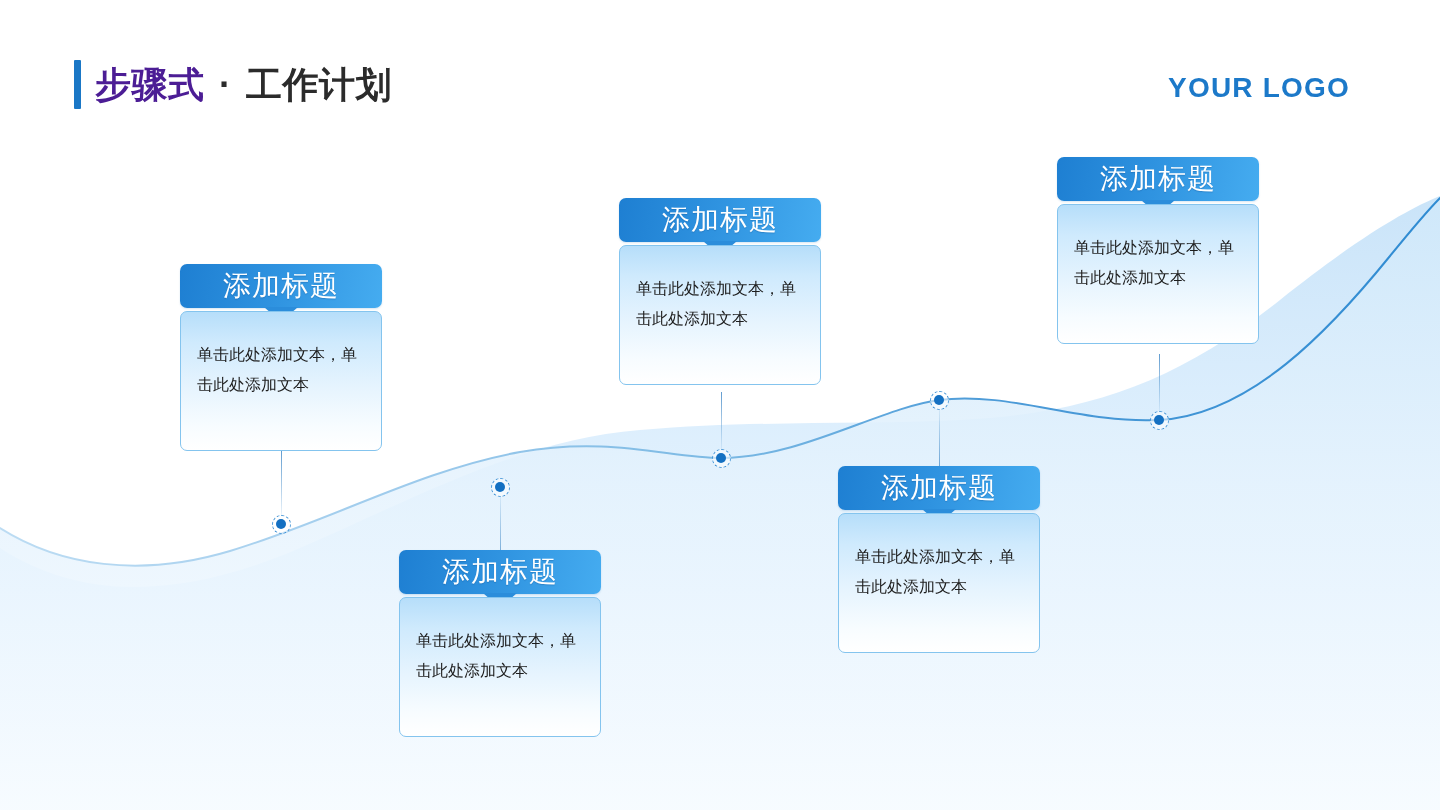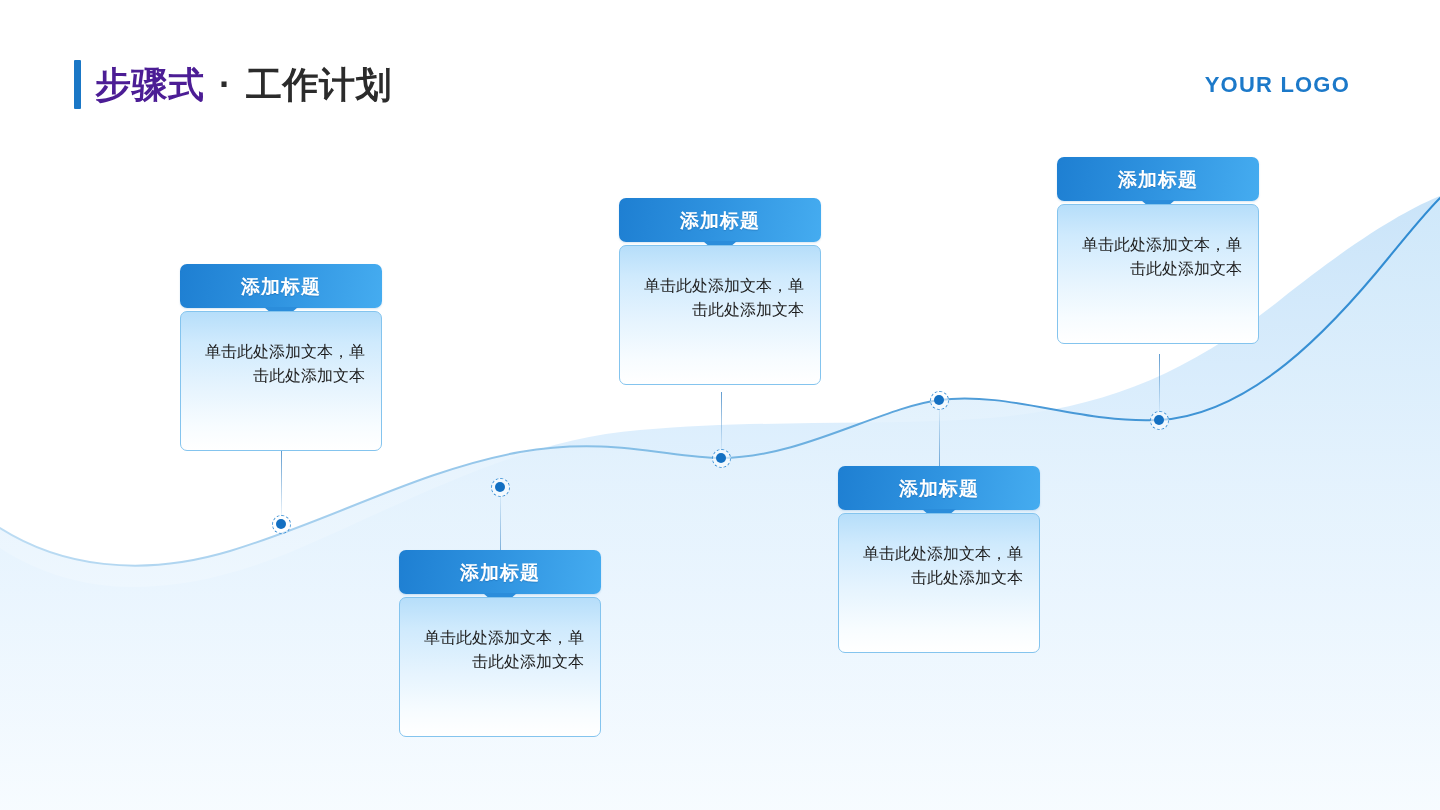--- a/index.html
+++ b/index.html
@@ -62,21 +62,21 @@
     letter-spacing: 0.5px;
   }
   #page-title .t-blue { color: #4c1d95; }
   #page-title .t-dot  { color: #2b2b2b; padding: 0 4px; }
   #page-title .t-dark { color: #2b2b2b; }
 
   #logo {
     position: absolute;
     right: 90px;
     top: 72px;
-    font-size: 22px;
+    font-size: 28px;
     font-weight: bold;
     color: #1c79c9;
     letter-spacing: 1.2px;
     white-space: nowrap;
   }
 
   
   .marker {
     position: absolute;
     z-index: 12;
@@ -127,22 +127,22 @@
     height: 44px;
     border-radius: 7px;
     background: linear-gradient(100deg, #1e7fd2 0%, #2f93e0 48%, #45acf0 100%);
     display: flex;
     align-items: center;
     justify-content: center;
     box-shadow: 0 1px 2px rgba(30,110,180,.18);
   }
   .card-header .ch-text {
     color: #ffffff;
-    font-size: 19px;
-    font-weight: bold;
+    font-size: 28px;
+    font-weight: normal;
     letter-spacing: 1px;
     line-height: 1;
     text-shadow: 0 1px 1px rgba(10,70,130,.28);
   }
   .card-header .notch {
     position: absolute;
     left: 50%;
     bottom: -14px;
     margin-left: -17px;
     width: 0;
@@ -160,22 +160,22 @@
     border-radius: 7px;
     background: linear-gradient(to bottom, #b6defa 0%, #cfeafd 22%, #e6f4fe 55%, #f7fcff 82%, #ffffff 100%);
     padding: 28px 16px 18px 16px;
     display: flex;
     align-items: flex-start;
     justify-content: center;
   }
   .card-body .cb-text {
     color: #1d1d1d;
     font-size: 16px;
-    line-height: 24px;
-    text-align: right;
+    line-height: 30px;
+    text-align: left;
     width: 100%;
     word-break: break-all;
   }
 </style>
 </head>
 <body>
 
 <div id="slide">
 
   <svg id="wave-bg" viewBox="0 0 1440 810" preserveAspectRatio="none" xmlns="http://www.w3.org/2000/svg">

